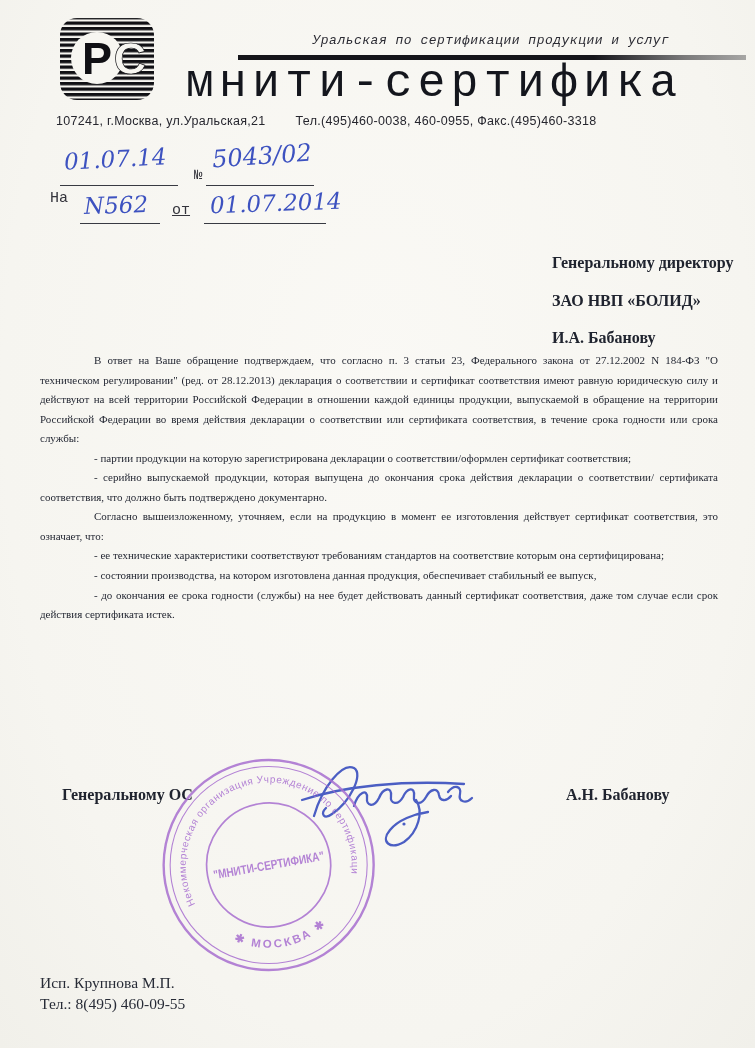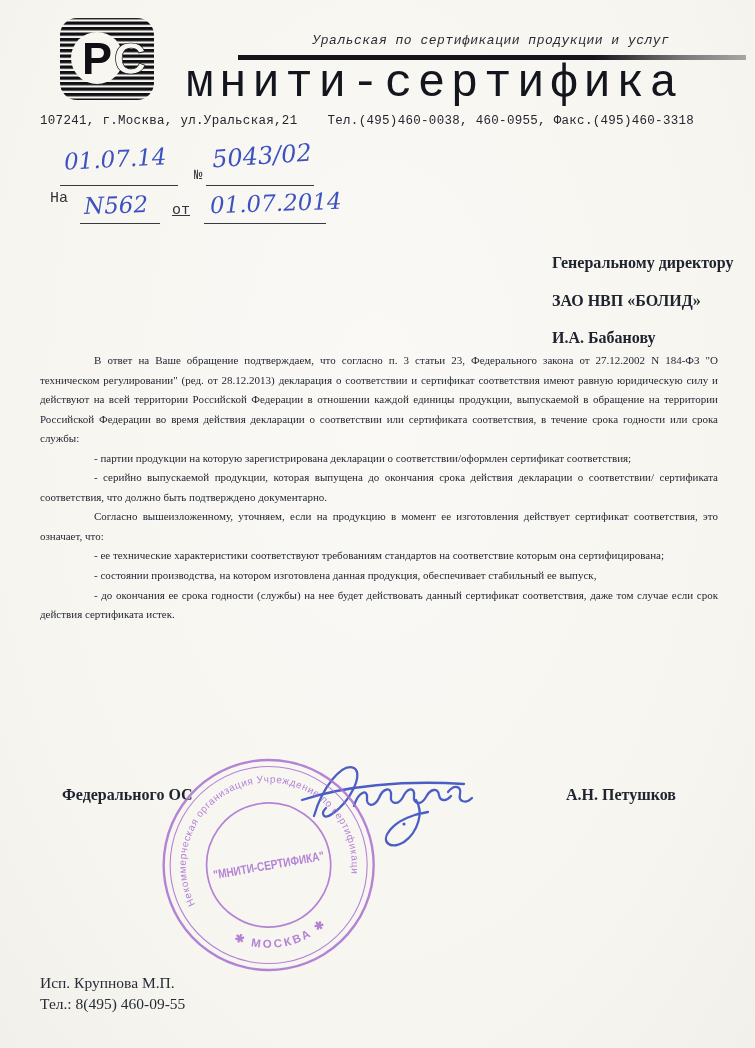--- a/index.html
+++ b/index.html
@@ -23,22 +23,22 @@
   .head-rule{
     left:238px;top:55px;width:508px;height:5px;
     background:linear-gradient(90deg,#15151a 0%,#15151a 70%,rgba(21,21,26,.55) 88%,rgba(21,21,26,.35) 100%);
   }
   .org-name{
     left:186px;top:58px;
     font-family:"Liberation Mono", monospace;
     font-size:46px;letter-spacing:5.5px;color:#14161d;white-space:nowrap;
   }
   .address-row{
-    left:40px;top:114px;width:700px;
-    font-family:Liberation Mono, monospace;
+    left:56px;top:114px;width:700px;
+    font-family:Liberation Sans, sans-serif;
     font-size:12.5px;letter-spacing:.3px;color:#26262e;white-space:nowrap;
   }
   .address-row .gap{display:inline-block;width:30px;}
 
   
   .hand{
     font-family:"DejaVu Serif", serif;font-style:italic;
     color:#3d52c0;white-space:nowrap;
   }
   .u-line{border-bottom:1.4px solid #383a42;height:1px;}
@@ -121,22 +121,22 @@
   <div class="abs body-text">
     <p>В ответ на Ваше обращение подтверждаем, что согласно п. 3 статьи 23, Федерального закона от 27.12.2002 N 184-ФЗ "О техническом регулировании" (ред. от 28.12.2013) декларация о соответствии и сертификат соответствия имеют равную юридическую силу и действуют на всей территории Российской Федерации в отношении каждой единицы продукции, выпускаемой в обращение на территории Российской Федерации во время действия декларации о соответствии или сертификата соответствия, в течение срока годности или срока службы:</p>
     <p>- партии продукции на которую зарегистрирована декларации о соответствии/оформлен сертификат соответствия;</p>
     <p>- серийно выпускаемой продукции, которая выпущена до окончания срока действия декларации о соответствии/ сертификата соответствия, что должно быть подтверждено документарно.</p>
     <p>Согласно вышеизложенному, уточняем, если на продукцию в момент ее изготовления действует сертификат соответствия, это означает, что:</p>
     <p>- ее технические характеристики соответствуют требованиям стандартов на соответствие которым она сертифицирована;</p>
     <p>- состоянии производства, на котором изготовлена данная продукция, обеспечивает стабильный ее выпуск,</p>
     <p>- до окончания ее срока годности (службы) на нее будет действовать данный сертификат соответствия, даже  том случае если срок действия сертификата истек.</p>
   </div>
 
-  <div class="abs sig-label">Федерального ОС</div>
-  <div class="abs sig-name">А.Н. Петушков</div>
+  <div class="abs sig-label">Генеральному ОС</div>
+  <div class="abs sig-name">А.Н. Бабанову</div>
 
   <div class="abs signature-svg">
     <svg width="182" height="114" viewBox="0 0 182 114">
       <g fill="none" stroke="#3d52c0" stroke-width="2.3" stroke-linecap="round" opacity="0.92">
         <path d="M18,70 C26,42 46,16 58,22 C68,28 54,56 36,68 C28,74 24,68 30,62"></path>
         <path d="M6,54 C48,40 108,34 168,38"></path>
         <path d="M58,60 C62,46 72,42 71,52 C70,60 78,62 83,52 C87,42 96,40 95,50 C94,58 102,60 107,51 C111,42 119,40 118,50 C117,58 125,60 130,51 C134,43 142,41 143,49 C144,55 150,56 155,50"></path>
         <path d="M120,54 C128,66 122,86 108,96 C94,104 84,96 94,84 C102,74 118,68 132,66"></path>
         <path d="M152,46 C158,38 166,40 164,48 C162,56 170,58 176,52"></path>
         <circle cx="108" cy="78" r="1.6" fill="#3d52c0" stroke="none"></circle>

